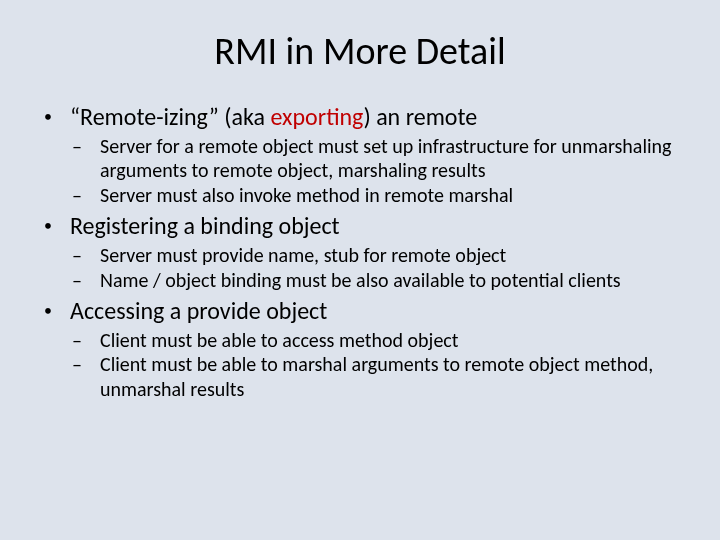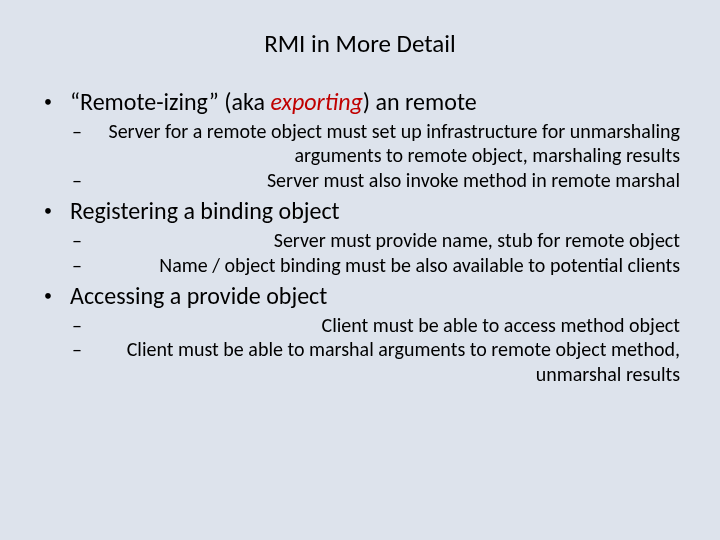--- a/index.html
+++ b/index.html
@@ -5,21 +5,21 @@
   * { margin: 0; padding: 0; box-sizing: border-box; }
   html, body { width: 720px; height: 540px; }
   body {
     background: #dde3ec;
     font-family: "Calibri", "Segoe UI", Arial, sans-serif;
     color: #000;
     padding: 28px 40px 30px 40px;
   }
   .title {
     text-align: center;
-    font-size: 25px;
+    font-size: 38px;
     font-weight: 400;
     margin-bottom: 28px;
   }
   .top-list { list-style: none; }
   .top-item { margin-bottom: 4px; }
   .top-row {
     display: flex;
     align-items: flex-start;
     font-size: 24px;
   }
@@ -38,22 +38,22 @@
     align-items: flex-start;
     font-size: 20px;
     line-height: 1.22;
     margin-bottom: 0px;
   }
   .sub-dash {
     width: 60px;
     flex: 0 0 60px;
     padding-left: 32px;
   }
-  .sub-text { flex: 1; text-align: right; }
-  .exporting { color: #c00000; font-style: italic; }
+  .sub-text { flex: 1; }
+  .exporting { color: #c00000; }
 </style>
 </head>
 <body>
 
 <h1 class="title">RMI in More Detail</h1>
 
 <ul class="top-list">
 
   <li class="top-item">
     <div class="top-row">

